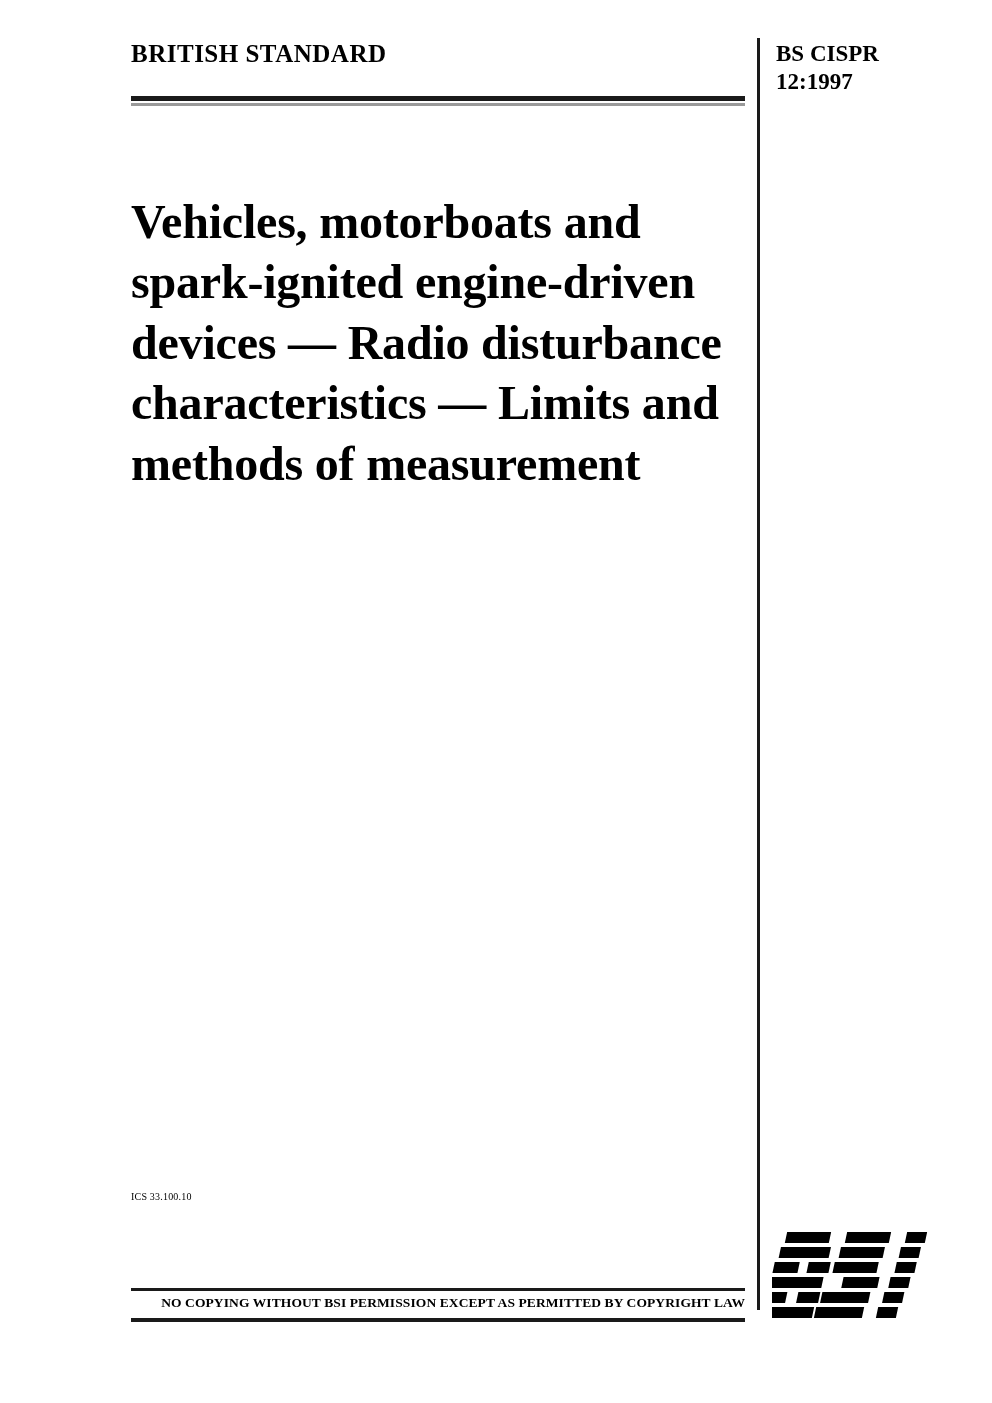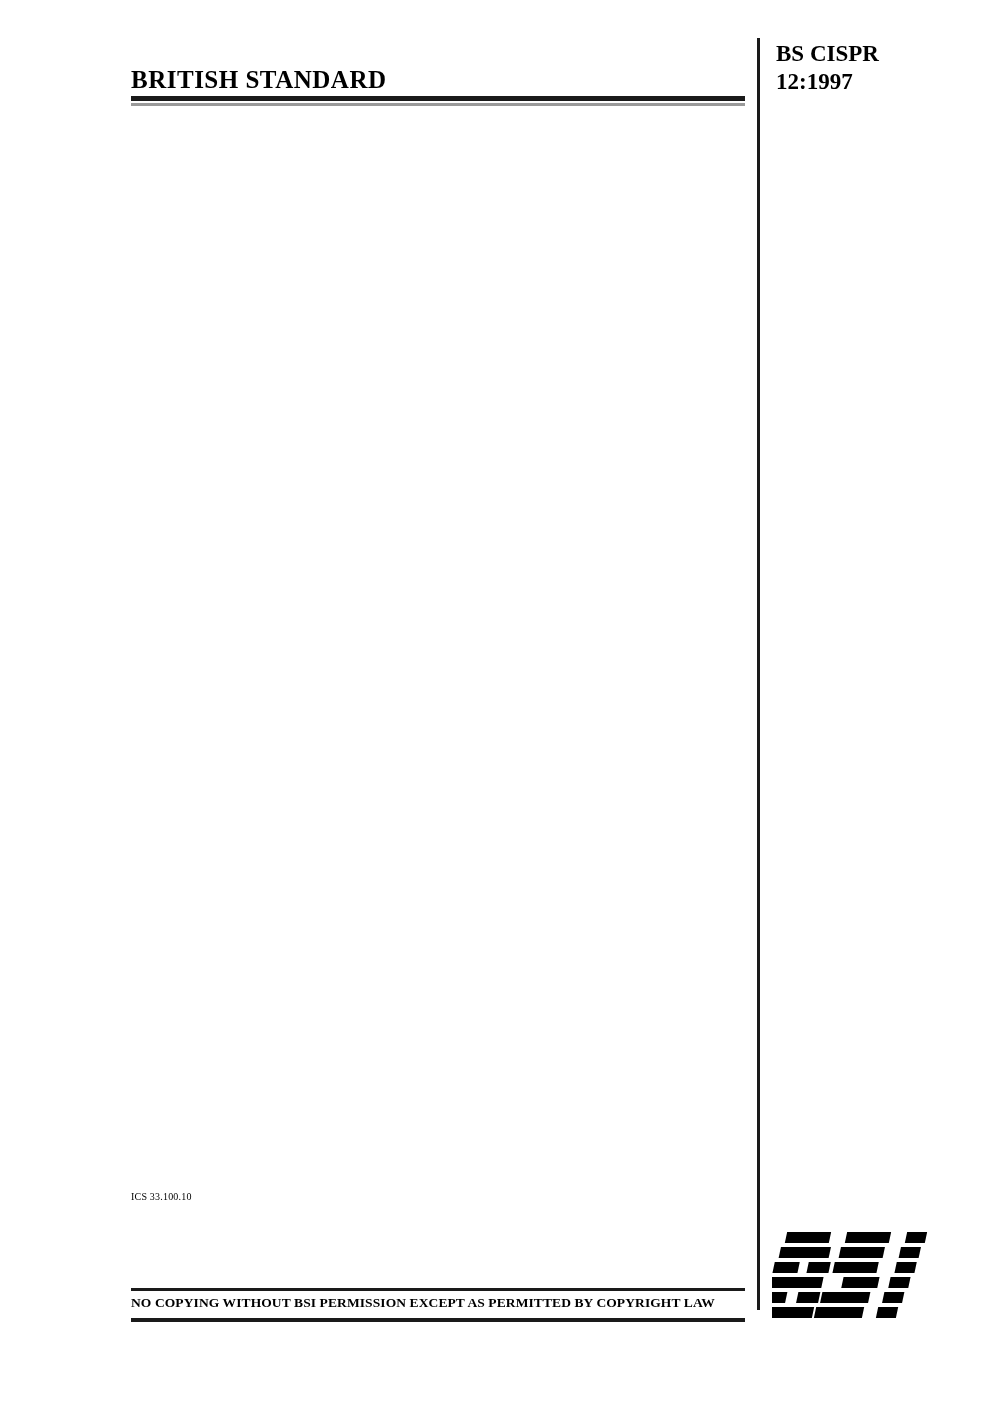--- a/index.html
+++ b/index.html
@@ -31,21 +31,20 @@
   }
   .header-left {
     width: 620px;
   }
   .brand {
     font-family: "Liberation Serif", serif;
     font-weight: bold;
     font-size: 25px;
     letter-spacing: 0.5px;
     line-height: 1.1;
-    margin-top: 26px;
   }
   .header-right {
     position: absolute;
     left: 645px;
     top: 0;
     width: 250px;
   }
   .doc-ref {
     font-family: "Liberation Serif", serif;
     font-weight: bold;
@@ -112,21 +111,21 @@
     top: 1288px;
     width: 614px;
     height: 3px;
     background: #1a1a1a;
   }
   .footer-notice {
     position: absolute;
     left: 131px;
     top: 1293px;
     width: 614px;
-    text-align: left;
+    text-align: right;
     font-family: "Liberation Serif", serif;
     font-weight: bold;
     font-size: 13.5px;
     letter-spacing: 0.1px;
     line-height: 1.5;
   }
   .footer-rule-bottom {
     position: absolute;
     left: 131px;
     top: 1318px;
@@ -157,20 +156,21 @@
     <div class="header-right">
       <div class="doc-ref">BS CISPR
 12:1997</div>
     </div>
   </div>
 
   <div class="rule-thick"></div>
   <div class="rule-thin"></div>
   <div class="vrule"></div>
 
+  <div class="title">Vehicles, motorboats and spark-ignited engine-driven devices — Radio disturbance characteristics — Limits and methods of measurement</div>
 
   <div class="ics">ICS 33.100.10</div>
 
   <div class="footer-rule-top"></div>
   <div class="footer-notice">NO COPYING WITHOUT BSI PERMISSION EXCEPT AS PERMITTED BY COPYRIGHT LAW</div>
   <div class="footer-rule-bottom"></div>
 
   <div class="bsi-logo">
     <svg width="185" height="98" viewBox="0 0 185 98" xmlns="http://www.w3.org/2000/svg" aria-hidden="true">
       <g fill="#000000">

